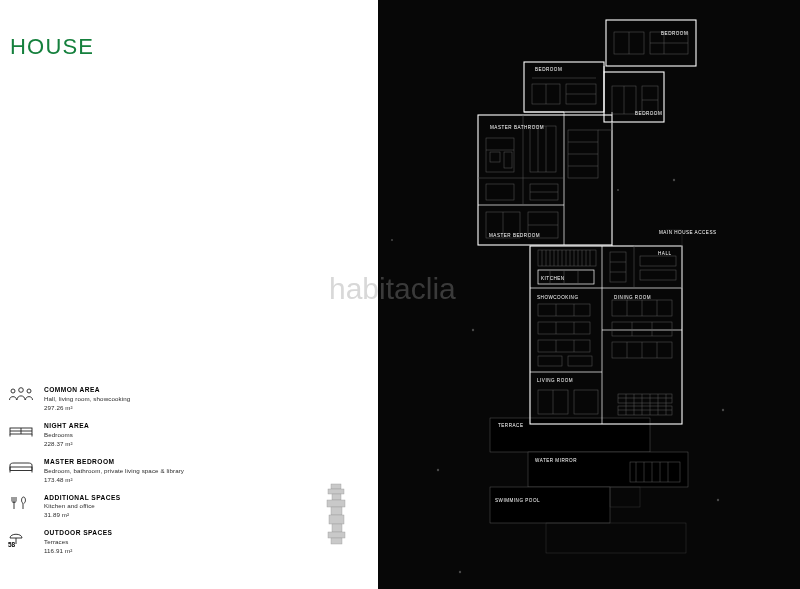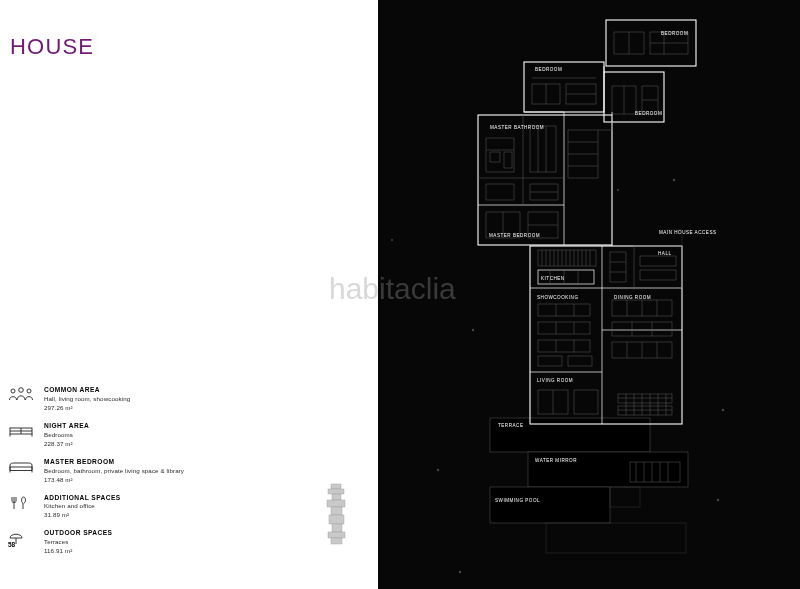--- a/index.html
+++ b/index.html
@@ -24,21 +24,21 @@
     position: absolute;
     left: 0; top: 0;
     width: 378px; height: 589px;
     background: #ffffff;
   }
   .page-title {
     position: absolute;
     left: 10px; top: 34px;
     font-size: 22px;
     letter-spacing: 1.2px;
-    color: #701a75;
+    color: #15803d;
     font-weight: 400;
   }
   .legend {
     position: absolute;
     left: 8px; top: 386px;
     width: 250px;
   }
   .legend-row {
     position: relative;
     margin-bottom: 9px;

